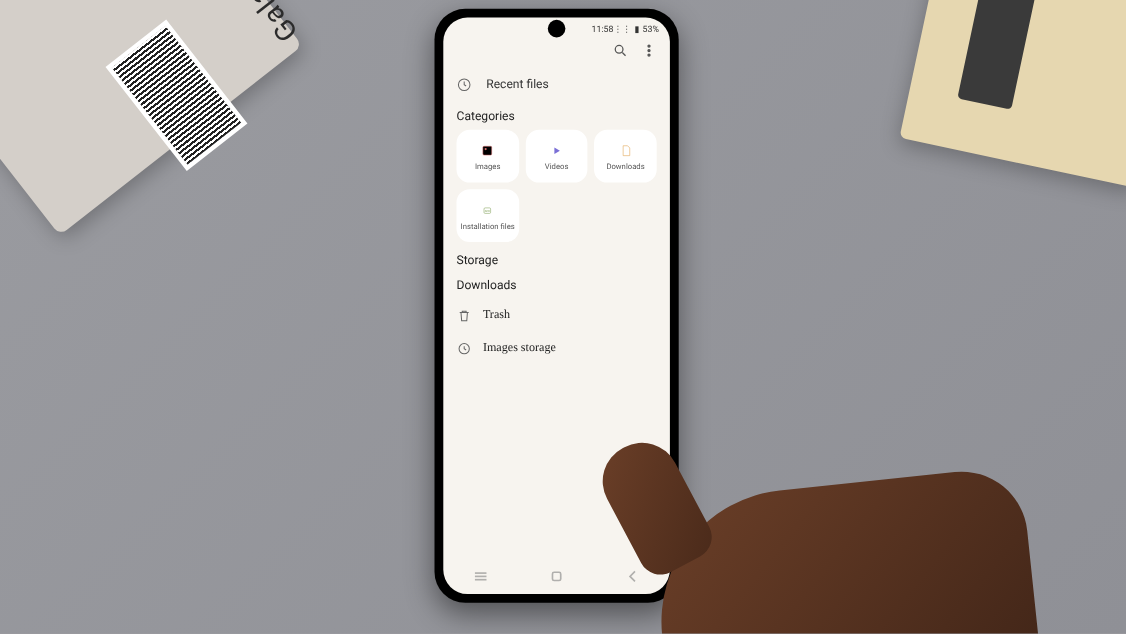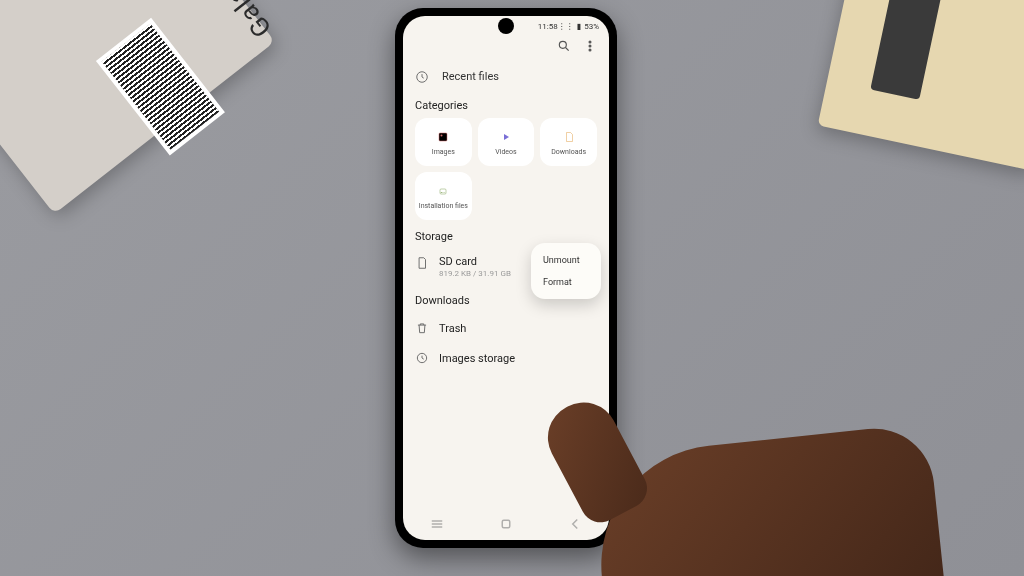--- a/index.html
+++ b/index.html
@@ -68,21 +68,21 @@
   .storage-item { padding:6px 0; }
   .storage-item .title { font-size:11px; color:#222; }
   .storage-item .sub { font-size:8px; color:#9a9a9a; margin-top:1px; }
   .sdrow { display:flex; align-items:center; position:relative; }
   .sdrow .left { display:flex; gap:10px; align-items:flex-start; }
   .popup {
     position:absolute; right:-4px; top:-6px; background:#fdfcf8; border-radius:14px;
     box-shadow:0 6px 16px rgba(0,0,0,.18); padding:6px 0; width:70px;
   }
   .popup .item { font-size:9px; color:#333; padding:6px 12px; }
-  .util-row { display:flex; align-items:center; gap:10px; padding:8px 0; font-size:11px; color:#222; }
+  .util-row { display:flex; align-items:flex-start; gap:10px; padding:8px 0; font-size:11px; color:#222;font-family:Liberation Serif, serif; }
   .navbar {
     position:absolute; bottom:4px; left:0; right:0; height:24px;
     display:flex; justify-content:space-around; align-items:center;
   }
   .navbar .nb { width:18px; height:18px; display:flex; align-items:center; justify-content:center; opacity:.55; }
   .navbar svg { stroke:#777; fill:none; stroke-width:2; }
 
   .finger {
     position:absolute; left:560px; top:360px; width:420px; height:260px;
     pointer-events:none;
@@ -190,37 +190,20 @@
                 <text x="12" y="15" font-size="5" text-anchor="middle" fill="#82a25a">APK</text>
               </svg>
             </span>
           <span class="clabel">Installation files</span>
         </div>
       </div>
 
       <div class="section-title">Storage</div>
 
 
-      <div class="storage-item sdrow">
-        <div class="left">
-          <span class="outline-icon">
-            <svg viewBox="0 0 24 24">
-                <path d="M7 3h8l3 3v15H7z"></path>
-              </svg>
-          </span>
-          <div>
-            <div class="title">SD card</div>
-            <div class="sub">819.2 KB / 31.91 GB</div>
-          </div>
-        </div>
-        <div class="popup">
-          <div class="item">Unmount</div>
-          <div class="item">Format</div>
-        </div>
-      </div>
 
       <div class="section-title">Downloads</div>
 
       <div class="util-row">
         <span class="outline-icon">
           <svg viewBox="0 0 24 24">
               <path d="M5 7h14M9 7V5h6v2m-8 0l1 13h8l1-13"></path>
             </svg>
         </span>
         <span>Trash</span>

